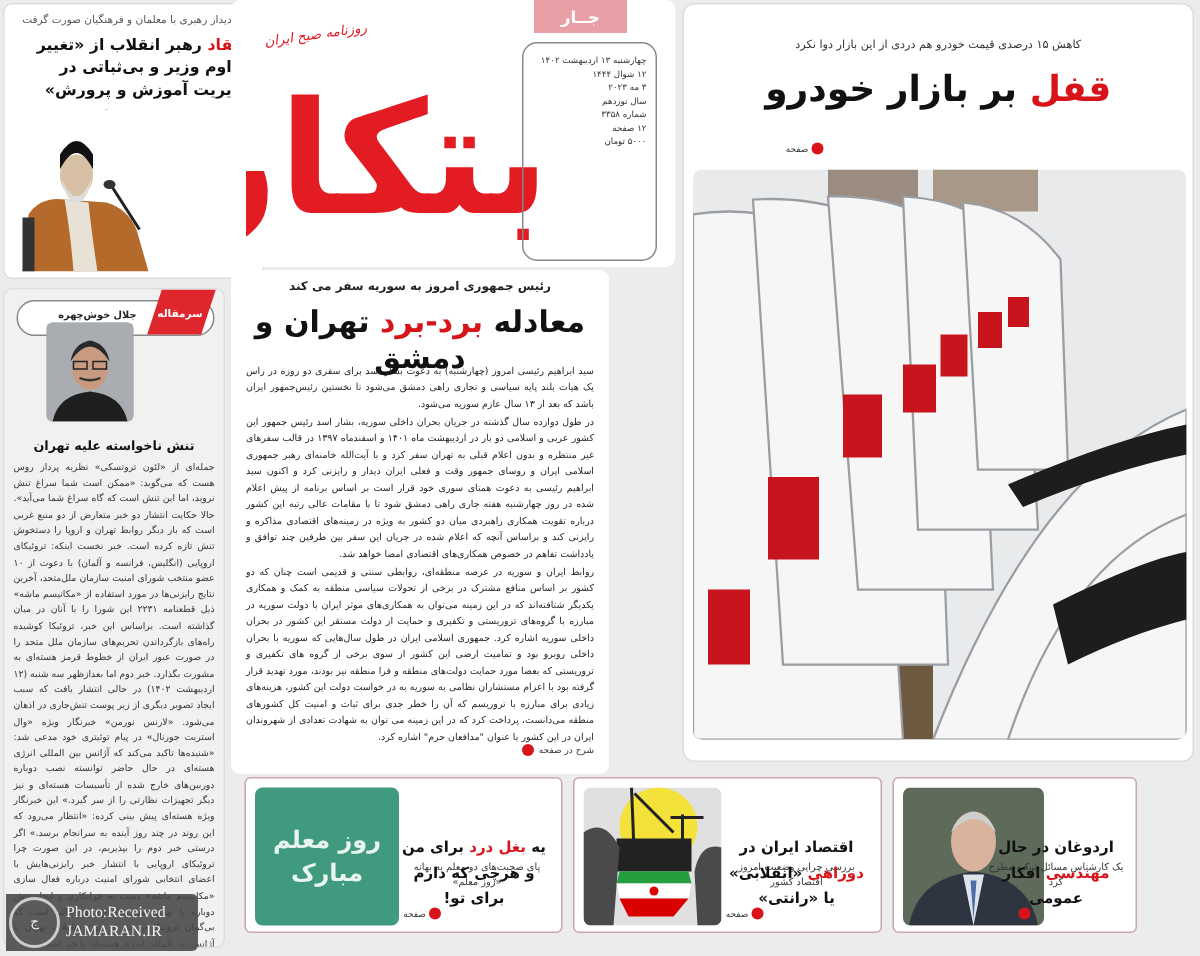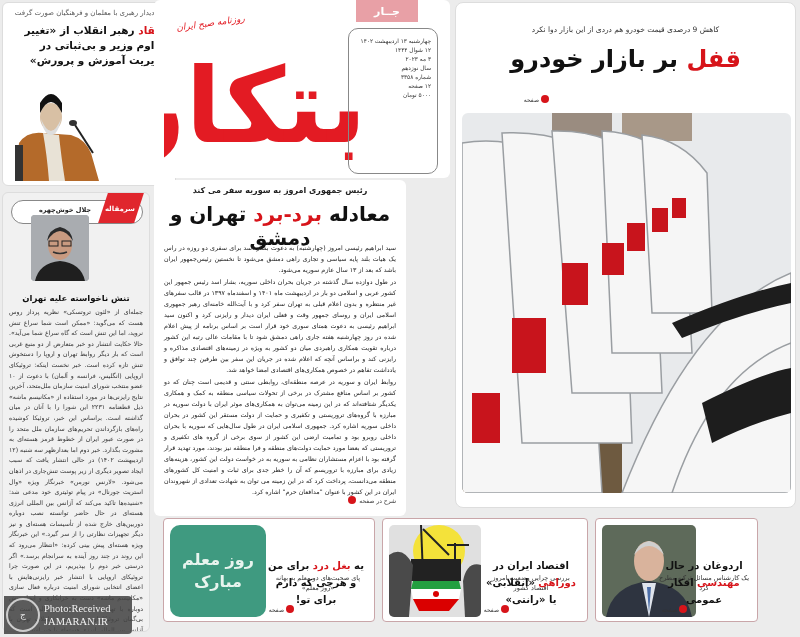--- a/index.html
+++ b/index.html
@@ -147,21 +147,21 @@
     <p>در طول دوازده سال گذشته در جریان بحران داخلی سوریه، بشار اسد رئیس جمهور این کشور عربی و اسلامی دو بار در اردیبهشت ماه ۱۴۰۱ و اسفندماه ۱۳۹۷ در قالب سفرهای غیر منتظره و بدون اعلام قبلی به تهران سفر کرد و با آیت‌الله خامنه‌ای رهبر جمهوری اسلامی ایران و روسای جمهور وقت و فعلی ایران دیدار و رایزنی کرد و اکنون سید ابراهیم رئیسی به دعوت همتای سوری خود قرار است بر اساس برنامه از پیش اعلام شده در روز چهارشنبه هفته جاری راهی دمشق شود تا با مقامات عالی رتبه این کشور درباره تقویت همکاری راهبردی میان دو کشور به ویژه در زمینه‌های اقتصادی مذاکره و رایزنی کند و براساس آنچه که اعلام شده در جریان این سفر بین طرفین چند توافق و یادداشت تفاهم در خصوص همکاری‌های اقتصادی امضا خواهد شد.</p>
     <p>روابط ایران و سوریه در عرصه منطقه‌ای، روابطی سنتی و قدیمی است چنان که دو کشور بر اساس منافع مشترک در برخی از تحولات سیاسی منطقه به کمک و همکاری یکدیگر شتافته‌اند که در این زمینه می‌توان به همکاری‌های موثر ایران با دولت سوریه در مبارزه با گروه‌های تروریستی و تکفیری و حمایت از دولت مستقر این کشور در بحران داخلی سوریه اشاره کرد. جمهوری اسلامی ایران در طول سال‌هایی که سوریه با بحران داخلی روبرو بود و تمامیت ارضی این کشور از سوی برخی از گروه های تکفیری و تروریستی که بعضا مورد حمایت دولت‌های منطقه و فرا منطقه نیز بودند، مورد تهدید قرار گرفته بود با اعزام مستشاران نظامی به سوریه به در خواست دولت این کشور، هزینه‌های زیادی برای مبارزه با تروریسم که آن را خطر جدی برای ثبات و امنیت کل کشورهای منطقه می‌دانست، پرداخت کرد که در این زمینه می توان به شهادت تعدادی از شهروندان ایران در این کشور با عنوان "مدافعان حرم" اشاره کرد.</p>
   </div>
   <div class="cont">
     <span>شرح در صفحه</span>
     <span class="dot"></span>
   </div>
 </div>
 
 <div id="lead" class="panel">
-  <div class="kicker">کاهش 9 درصدی قیمت خودرو هم دردی از این بازار دوا نکرد</div>
+  <div class="kicker">کاهش ۱۵ درصدی قیمت خودرو هم دردی از این بازار دوا نکرد</div>
   <div class="headline">
     <span class="red">قفل</span><span> بر بازار خودرو</span>
   </div>
   <div class="page-ref">
     <span class="dot"></span>
     <span>صفحه</span>
   </div>
   <svg class="photo" viewBox="0 0 329 380" preserveAspectRatio="none">
     <rect width="329" height="380" fill="#e8eaec"></rect>
     <rect x="90" y="0" width="60" height="28" fill="#9a8c80"></rect>
@@ -233,21 +233,21 @@
   <div class="c-head" style="right:6px; width:100px; top:38px;">
     <span>اقتصاد ایران در </span><span class="red">دوراهی</span><span> «انقلابی» یا «رانتی»</span>
   </div>
   <div class="c-ref" style="right:78px; top:86px;">
     <span class="dot"></span>
     <span>صفحه</span>
   </div>
 </div>
 
 <div id="card-teacher" class="card">
-  <div class="c-img" style="width:96px; background:#3f9a80; display:flex; align-items:center; justify-content:center; text-align:center; color:#e8f4ee; font-weight:bold; font-size:16px; line-height:22px; padding:6px;border-radius:10px;">روز معلم مبارک</div>
+  <div class="c-img" style="width:96px; background:#3f9a80; display:flex; align-items:center; justify-content:center; text-align:center; color:#e8f4ee; font-weight:bold; font-size:16px; line-height:22px; padding:6px;">روز معلم مبارک</div>
   <div class="c-kicker" style="right:8px; width:96px;">پای صحبت‌های دو معلم به بهانه «روز معلم»</div>
   <div class="c-head" style="right:6px; width:104px; top:38px;">
     <span>یه </span><span class="red">بغل درد</span><span> برای من و هرچی که دارم برای تو!</span>
   </div>
   <div class="c-ref" style="right:80px; top:86px;">
     <span class="dot"></span>
     <span>صفحه</span>
   </div>
 </div>
 

